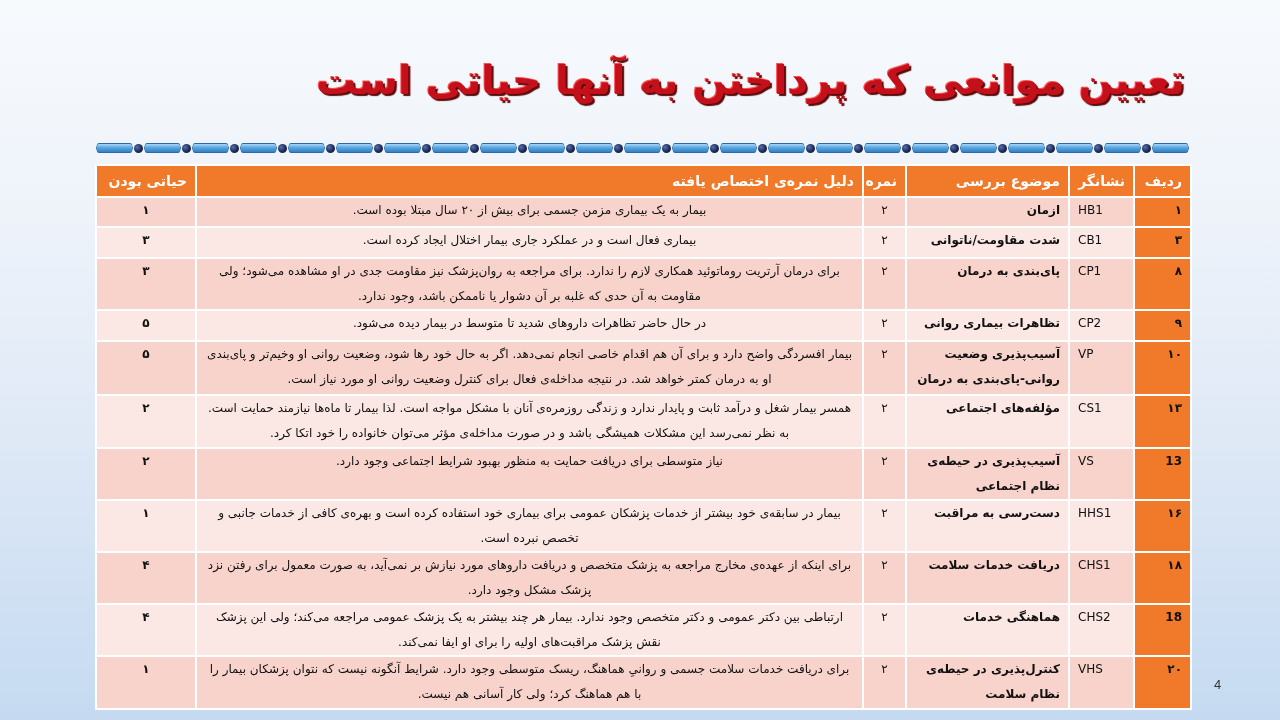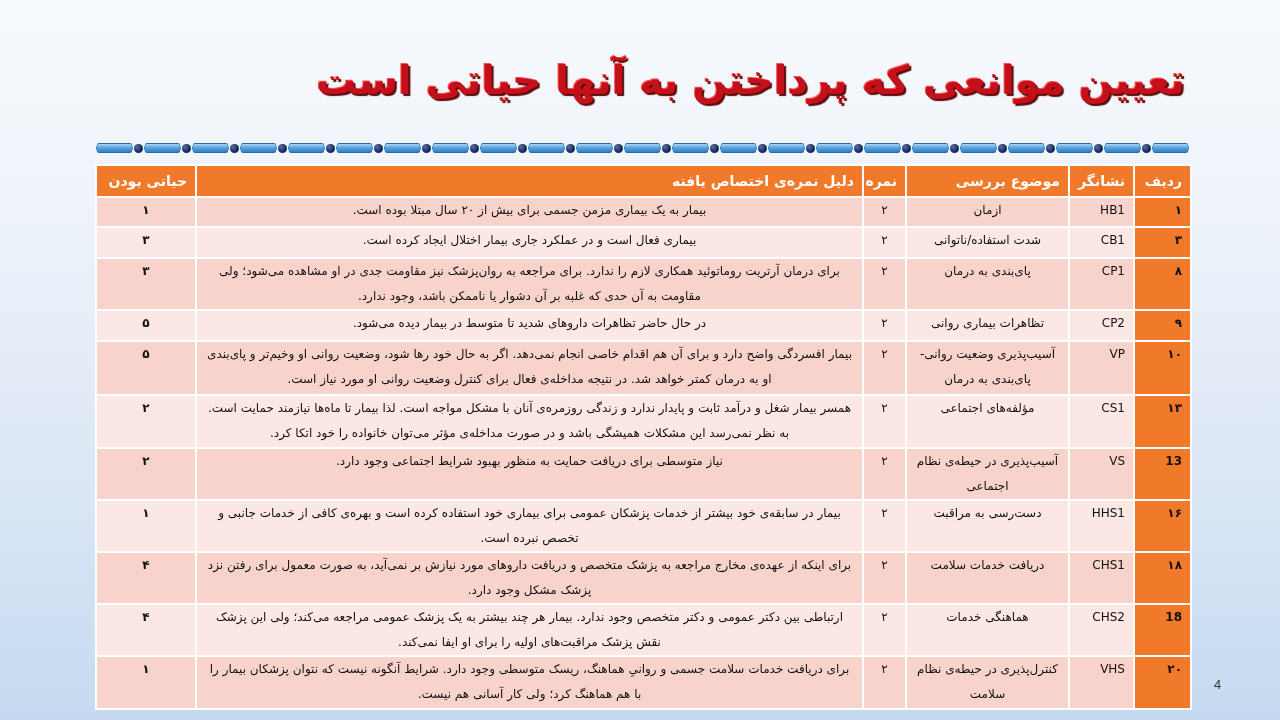--- a/index.html
+++ b/index.html
@@ -41,22 +41,22 @@
   table.main th, table.main td {
     border: 2px solid #ffffff; padding: 0 8px;
     font-family: "DejaVu Sans", sans-serif; vertical-align: top;
   }
   table.main th {
     background: #f07a2a; color: #ffffff; font-weight: bold;
     font-size: 14px; height: 30px; text-align: right; vertical-align: middle;
   }
   table.main td { font-size: 12px; line-height: 25px; color: #111; }
   td.c-row { background: #f07a2a; color: #fff; font-weight: bold; text-align: right; font-size: 14px; }
-  td.c-code { text-align: right; font-size: 16px; font-family: "Liberation Sans", sans-serif; margin-top: 21px; }
-  td.c-topic { text-align: center; font-size: 13px; }
+  td.c-code { text-align: left; font-size: 16px; font-family: "Liberation Sans", sans-serif; margin-top: 21px; }
+  td.c-topic { text-align: right; font-size: 13px; font-weight: bold; }
   td.c-score { text-align: center; font-size: 14px; }
   td.c-reason { text-align: center; font-size: 12.5px; }
   td.c-vital { text-align: center; font-weight: bold; font-size: 16px; }
   tr.odd td:not(.c-row) { background: #f8d3cc; }
   tr.even td:not(.c-row) { background: #fbe8e5; }
   .page-num {
     position: absolute; left: 1214px; top: 677px;
     font-family: "Liberation Sans", sans-serif; font-size: 13px; color: #333;
   }
 </style>
@@ -138,21 +138,21 @@
           <td class="c-row">۱</td>
           <td class="c-code">HB1</td>
           <td class="c-topic">ازمان</td>
           <td class="c-score">۲</td>
           <td class="c-reason">بیمار به یک بیماری مزمن جسمی برای بیش از ۲۰ سال مبتلا بوده است.</td>
           <td class="c-vital">۱</td>
         </tr>
         <tr class="even" style="height: 31px;">
           <td class="c-row">۳</td>
           <td class="c-code">CB1</td>
-          <td class="c-topic">شدت استفاده/ناتوانی</td>
+          <td class="c-topic">شدت مقاومت/ناتوانی</td>
           <td class="c-score">۲</td>
           <td class="c-reason">بیماری فعال است و در عملکرد جاری بیمار اختلال ایجاد کرده است.</td>
           <td class="c-vital">۳</td>
         </tr>
         <tr class="odd" style="height: 51px;">
           <td class="c-row">۸</td>
           <td class="c-code">CP1</td>
           <td class="c-topic">پای‌بندی به درمان</td>
           <td class="c-score">۲</td>
           <td class="c-reason">برای درمان آرتریت روماتوئید همکاری لازم را ندارد. برای مراجعه به روان‌پزشک نیز مقاومت جدی در او مشاهده می‌شود؛ ولی مقاومت به آن حدی که غلبه بر آن دشوار یا ناممکن باشد، وجود ندارد.</td>

